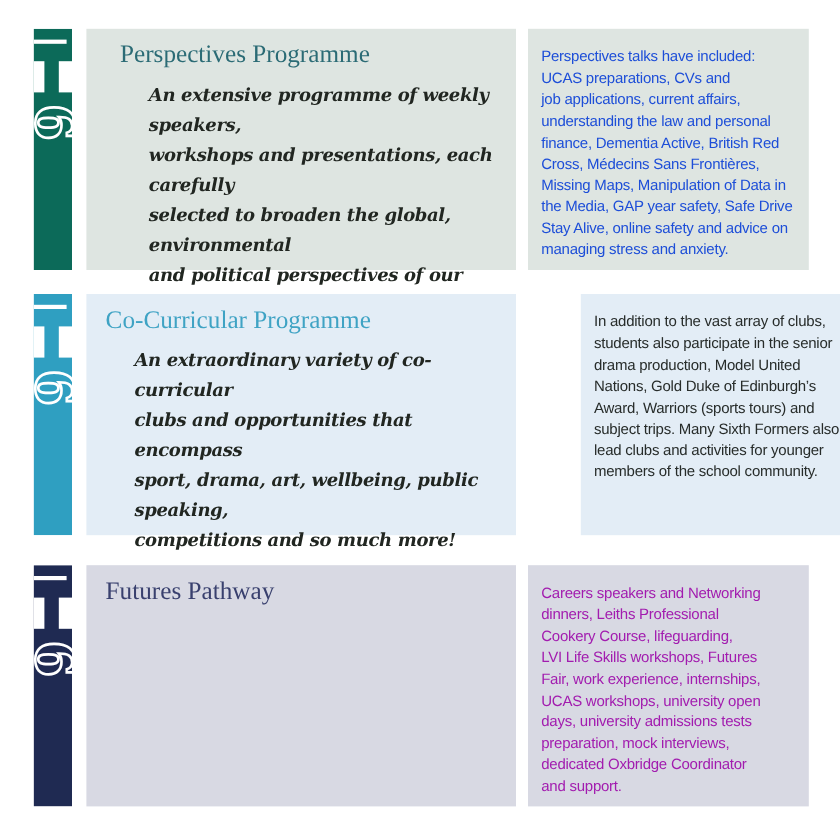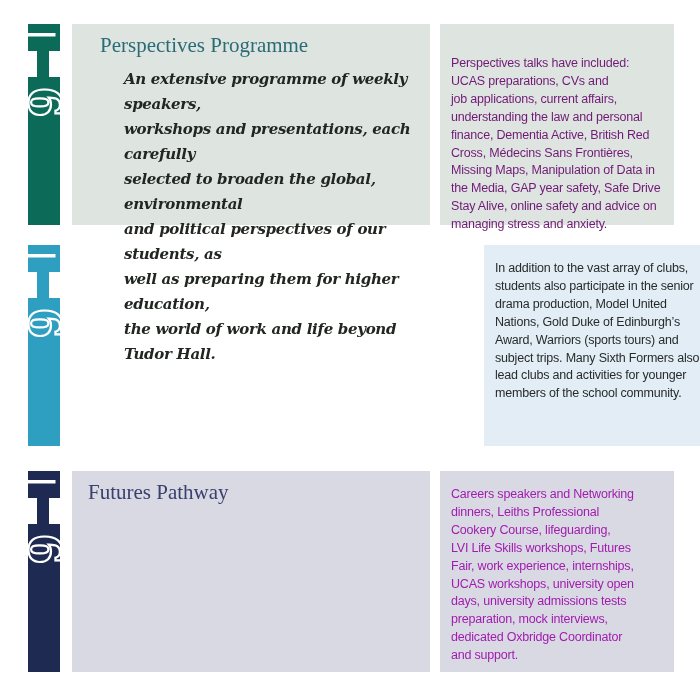--- a/index.html
+++ b/index.html
@@ -63,21 +63,21 @@
     <div class="main-panel" style="background-color: rgb(222, 229, 225); padding-left: 28px;">
       <h2 class="section-title" style="color: rgb(43, 107, 117);">Perspectives Programme</h2>
       <div class="section-lede" style="color: rgb(33, 38, 33);">An extensive programme of weekly speakers,
 workshops and presentations, each carefully
 selected to broaden the global, environmental
 and political perspectives of our students, as
 well as preparing them for higher education,
 the world of work and life beyond Tudor Hall.</div>
     </div>
     <div class="detail-panel" style="background-color: rgb(222, 229, 225);">
-      <div class="section-detail" style="color: #701a75; margin-top: 16px;">Perspectives talks have included:
+      <div class="section-detail" style="color: #1d4ed8;">Perspectives talks have included:
 UCAS preparations, CVs and
 job applications, current affairs,
 understanding the law and personal
 finance, Dementia Active, British Red
 Cross, Médecins Sans Frontières,
 Missing Maps, Manipulation of Data in
 the Media, GAP year safety, Safe Drive
 Stay Alive, online safety and advice on
 managing stress and anxiety.</div>
     </div>
@@ -85,20 +85,27 @@
 
   <section class="row r2">
     <div class="logo-col">
       <svg viewBox="0 0 32 201" width="32" height="201">
         <rect x="0" y="0" width="32" height="201" fill="#2f9fc1"></rect>
         <rect x="0" y="9" width="27.5" height="3.5" fill="#ffffff"></rect>
         <rect x="0" y="27" width="9" height="26" fill="#ffffff"></rect>
         <rect x="21" y="27" width="11" height="26" fill="#ffffff"></rect>
         <text transform="translate(16.5 78) rotate(90)" text-anchor="middle" dominant-baseline="central" font-family="'DejaVu Serif', serif" font-weight="bold" font-size="44" stroke="#ffffff" stroke-width="2.2" fill="#2f9fc1">6</text>
       </svg>
+    </div>
+    <div class="main-panel" style="background-color: rgb(227, 237, 246);">
+      <h2 class="section-title" style="color: rgb(63, 163, 196);">Co-Curricular Programme</h2>
+      <div class="section-lede" style="color: rgb(33, 38, 33);">An extraordinary variety of co-curricular
+clubs and opportunities that encompass
+sport, drama, art, wellbeing, public speaking,
+competitions and so much more!</div>
     </div>
     <div class="detail-panel" style="background-color: rgb(227, 237, 246); margin-left: 44px;">
       <div class="section-detail" style="color: rgb(39, 44, 42);">In addition to the vast array of clubs,
 students also participate in the senior
 drama production, Model United
 Nations, Gold Duke of Edinburgh’s
 Award, Warriors (sports tours) and
 subject trips. Many Sixth Formers also
 lead clubs and activities for younger
 members of the school community.</div>

